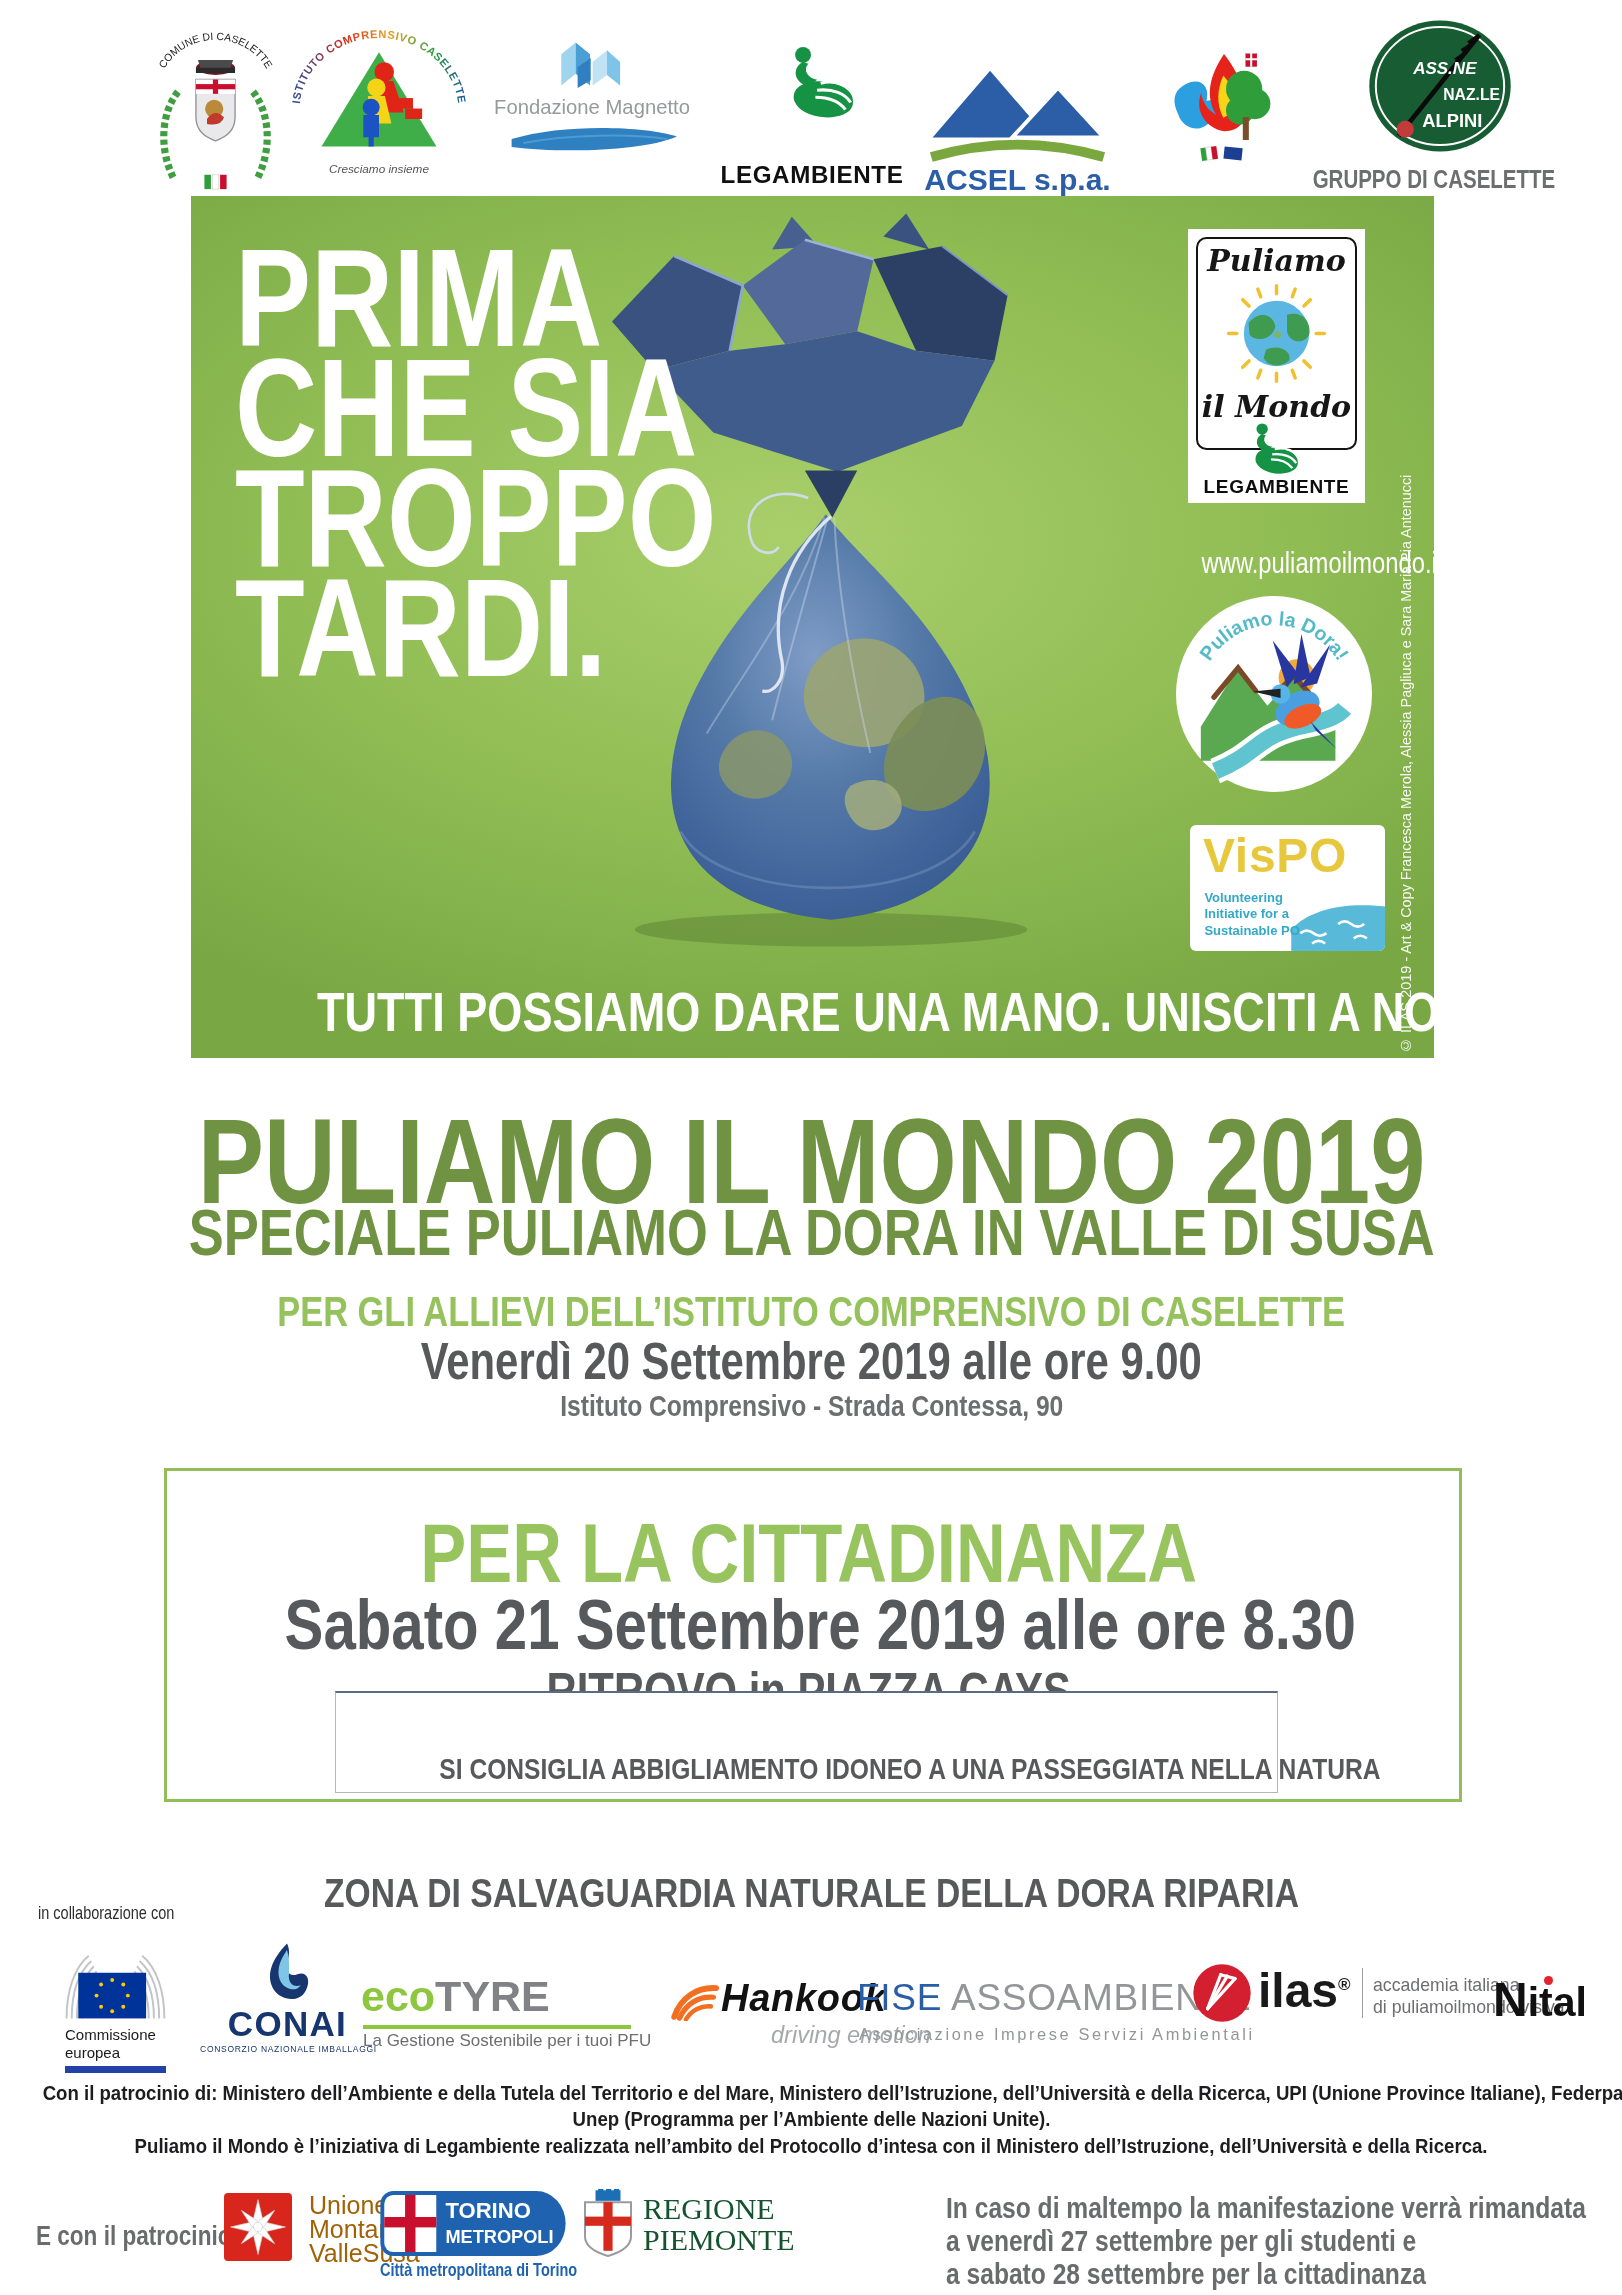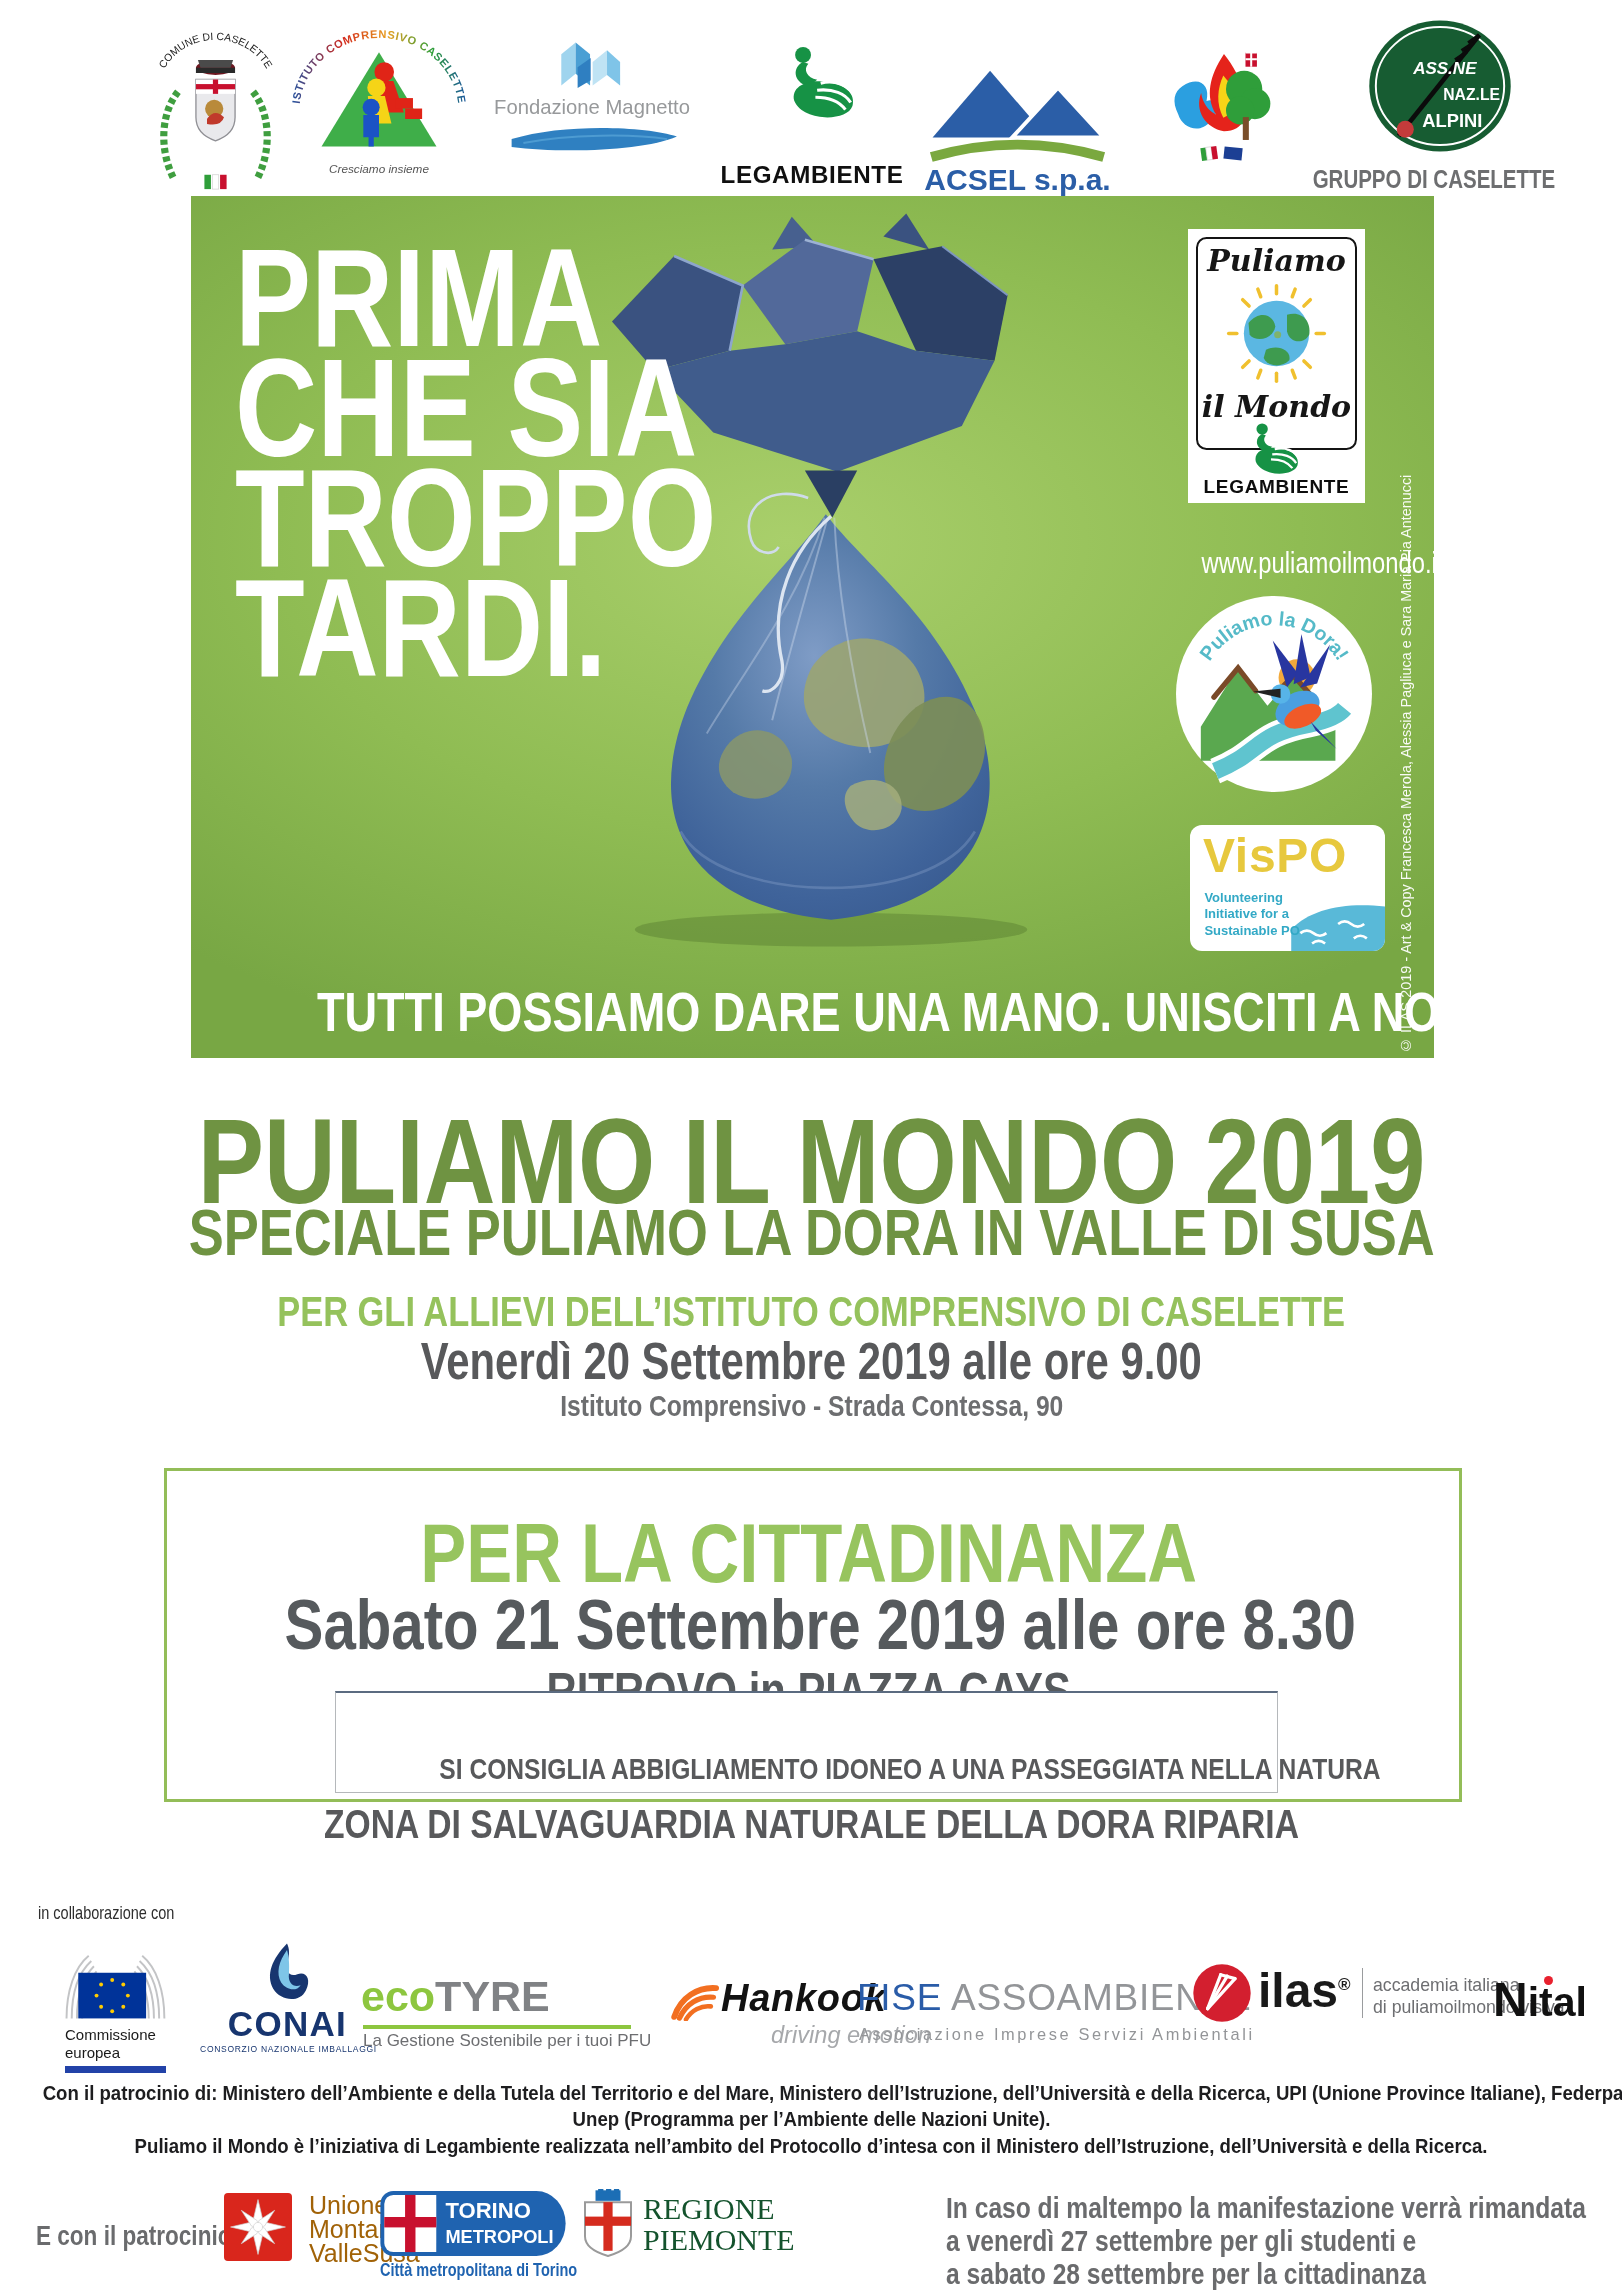--- a/index.html
+++ b/index.html
@@ -19,21 +19,21 @@
   #banner{position:absolute;left:0;width:1243px;top:784px;text-align:center;
           font-size:55px;font-weight:bold;color:#fff;z-index:3;}
   #credits{position:absolute;left:1207px;top:196px;height:661px;writing-mode:vertical-rl;
            transform:rotate(180deg);font-size:14.4px;color:#fff;opacity:.95;z-index:4;}
   
   #pim-card{position:absolute;left:997px;top:33px;width:177px;height:274px;background:#fff;z-index:4;}
   #pim-frame{position:absolute;left:7.9px;top:7.9px;width:157px;height:209px;border:2px solid #141414;border-radius:10.5px;}
   .hand{font-family:"DejaVu Serif","Liberation Serif",serif;font-style:italic;font-weight:bold;color:#161616;}
   #website{position:absolute;left:984px;top:321px;width:203px;text-align:center;
            font-size:29px;font-weight:normal;color:#fff;z-index:4;margin-top:30px;}
-  #vispo{position:absolute;left:999px;top:629px;width:195px;height:126px;background:#fff;border-radius:12px;z-index:4;overflow:hidden;}
+  #vispo{position:absolute;left:999px;top:629px;width:195px;height:126px;background:#fff;border-radius:6px;z-index:4;overflow:hidden;}
   
   #citizens{position:absolute;left:164px;top:1468px;width:1292px;height:328px;border:3.9px solid #93bd58;background:#fff;}
   #notice{position:absolute;left:168px;top:220px;width:941px;height:99px;background:#fff;
           border-top:2px solid #5b6b80;border-left:0.7px solid #b5b8bb;border-right:0.7px solid #b5b8bb;border-bottom:0.7px solid #b5b8bb;}
   .gy{color:#58595b;} .gy2{color:#6d6e70;} .g1{color:#6f9342;} .g2{color:#95c25c;}
   .sponsor-sub{color:#6d6e71;}
 </style>
 </head>
 <body>
 
@@ -276,21 +276,21 @@
 
   <div id="citizens">
     <div class="abs b" style="left:0;top:34px;width:1284px;text-align:center;font-size:84px;color:#97c45e"><span class="cx cxc">PER LA CITTADINANZA</span></div>
     <div class="abs b" style="left:0;top:113px;width:1284px;text-align:center;font-size:71px;color:#565a5d"><span class="cx cxc">Sabato 21 Settembre 2019 alle ore 8.30</span></div>
     <div class="abs b" style="left:0;top:191px;width:1284px;text-align:center;font-size:51px;color:#565a5d"><span class="cx cxc">RITROVO in PIAZZA CAYS</span></div>
     <div id="notice">
       <div class="abs b gy" style="left:0;top:59px;width:940px;text-align:center;font-size:30px"><span class="cx cxc">SI CONSIGLIA ABBIGLIAMENTO IDONEO A UNA PASSEGGIATA NELLA NATURA</span></div>
     </div>
   </div>
 
-  <div class="abs ctr b gy" style="top:1801px;font-size:41px"><span class="cx cxc">ZONA DI SALVAGUARDIA NATURALE DELLA DORA RIPARIA</span></div>
+  <div class="abs ctr b gy" style="top:1870px;font-size:41px"><span class="cx cxc">ZONA DI SALVAGUARDIA NATURALE DELLA DORA RIPARIA</span></div>
 
   <div class="abs" style="left:38px;top:1903px;font-size:17.7px;color:#2e2e2e"><span class="cx cxl">in collaborazione con</span></div>
 
   <svg class="abs" style="left:60px;top:1945px" width="137" height="79" viewBox="0 0 210 120">
     <g stroke="#c3c4c6" stroke-width="3" fill="none">
       <path d="M10,112 C10,70 22,34 44,16"></path>
         <path d="M18,112 C18,74 28,42 48,24"></path>
         <path d="M26,112 C26,78 34,50 52,32"></path>
         <path d="M34,112 C34,82 40,58 56,40"></path>
       <path d="M160,112 C160,70 148,34 126,16"></path>

